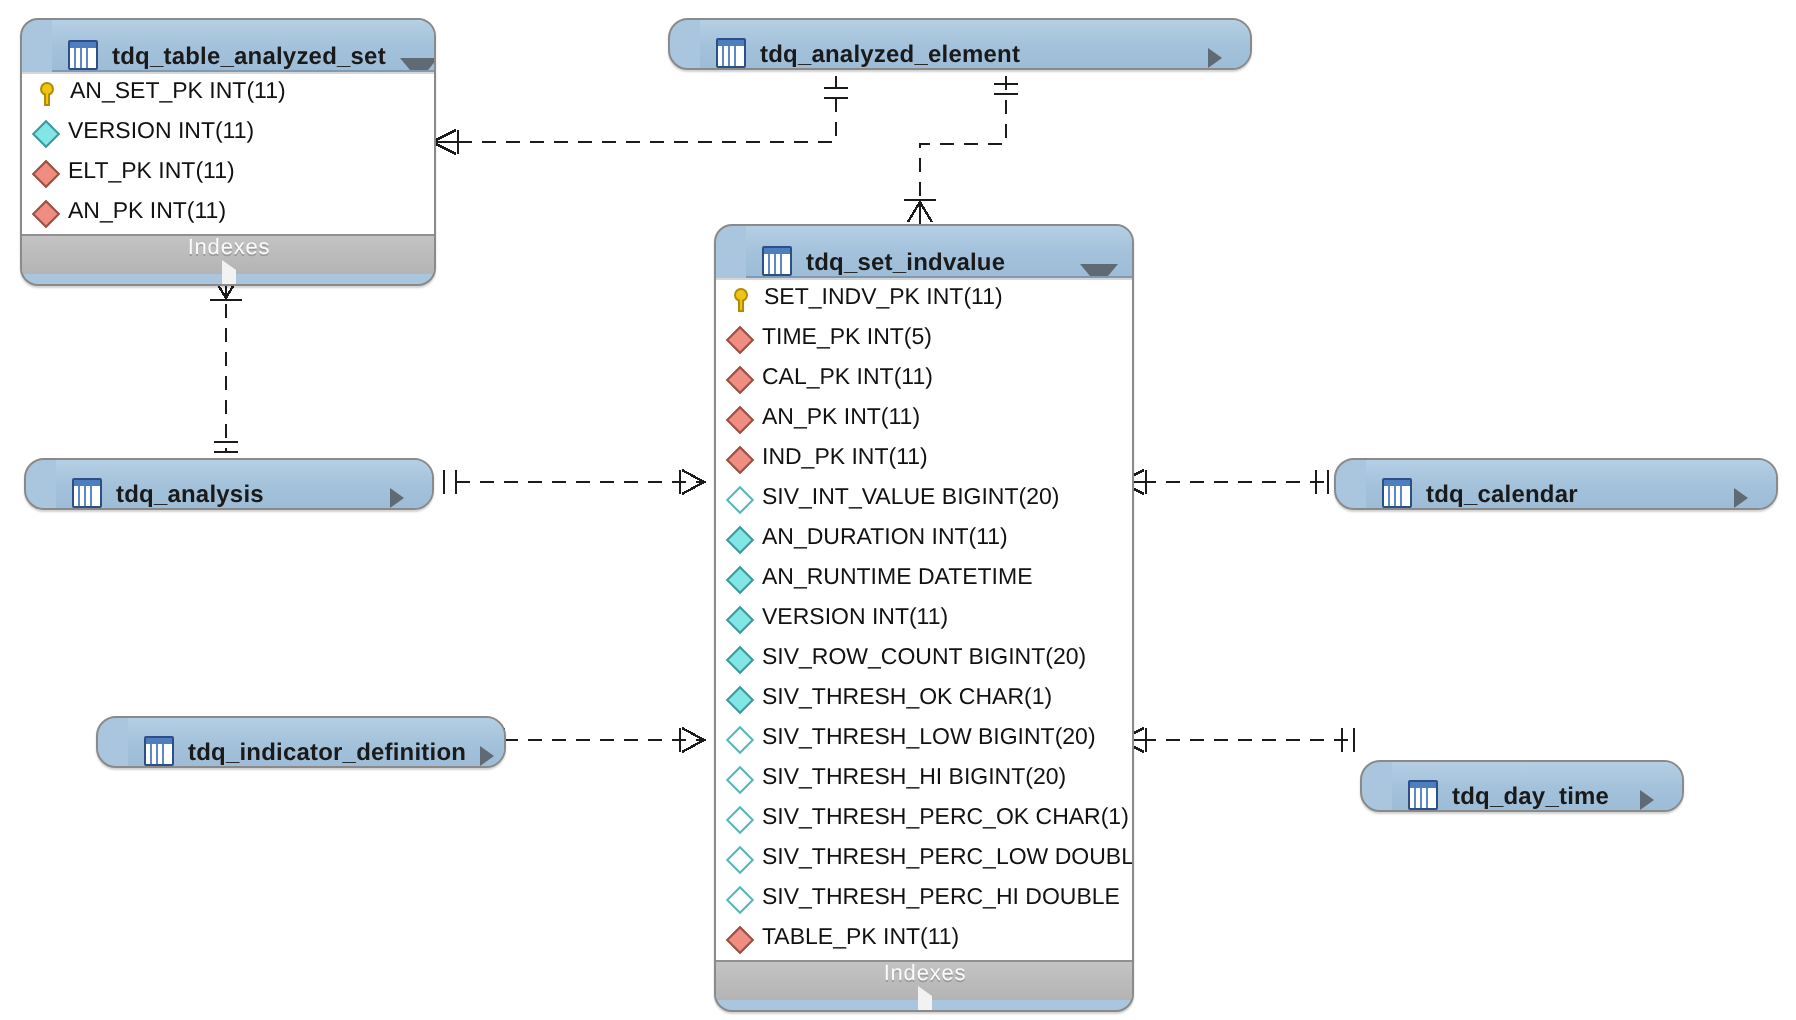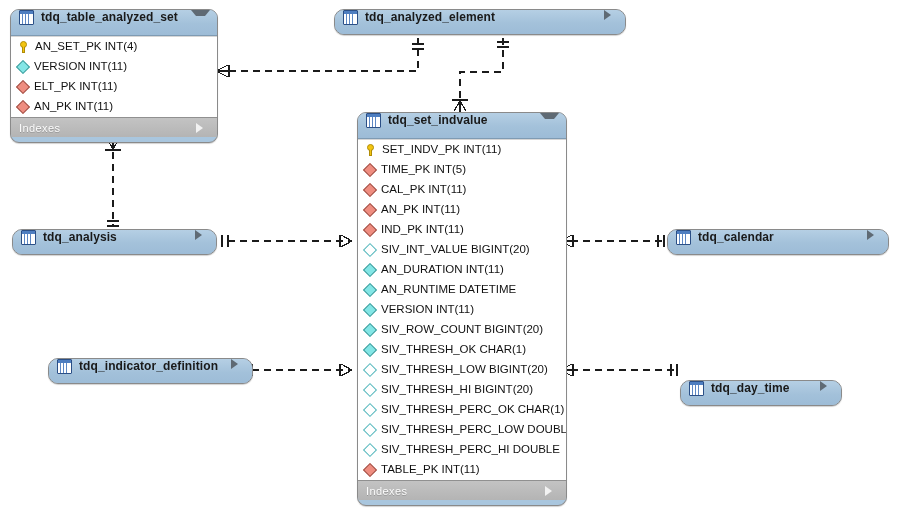--- a/index.html
+++ b/index.html
@@ -19,41 +19,42 @@
     position:absolute;
     box-sizing:border-box;
     border:1px solid #8a8a8a;
     border-radius:9px;
     background:#a9c6de;
     box-shadow:0 1px 1px rgba(0,0,0,.18);
     overflow:hidden;
   }
   .tbl .hdr{
     height:25px;
-    display:flex;align-items:flex-start;
+    display:flex;align-items:flex-end;
     padding:0 7px 0 8px;
     background:linear-gradient(to bottom,#b5cfe4 0%,#a3c1da 55%,#9dbcd7 100%);
     border-bottom:1px solid #7f9bb3;
     gap:7px;
+    margin-left:15px;
   }
   .tbl .hdr .ttl{
     font-size:12px;font-weight:bold;color:#1a1a1a;
     white-space:nowrap;flex:1 1 auto;letter-spacing:.1px;
   }
   .tbl .body{background:#ffffff;border-top:1px solid #d6d6d6;}
   .row{
     height:20px;display:flex;align-items:center;gap:6px;
     padding-left:7px;font-size:11.5px;color:#111;white-space:nowrap;
   }
   .ftr{
     height:19px;display:flex;align-items:center;
     padding:0 7px 0 8px;
     background:linear-gradient(to bottom,#c3c3c3 0%,#b4b4b4 100%);
     border-top:1px solid #909090;
-    color:#fbfbfb;font-size:11px;letter-spacing:.4px;
+    color:#fbfbfb;font-size:11px;letter-spacing:.4px;flex-direction:column;
   }
   .ftr .lbl{flex:1 1 auto;text-shadow:0 1px 0 rgba(0,0,0,.18);}
   .tbl.collapsed{height:26px;border-radius:10px;}
   .tbl.collapsed .hdr{border-bottom:none;height:24px;}
 
   
   .ico-table{
     width:13px;height:13px;flex:0 0 13px;
     border:1px solid #2b4f86;background:#ffffff;border-radius:1px;
     position:relative;overflow:hidden;
@@ -182,21 +183,21 @@
   <div id="tables">
       <div class="tbl" style="left: 10px; top: 9px; width: 208px;">
         <div class="hdr">
           <span class="ico-table"></span>
           <span class="ttl">tdq_table_analyzed_set</span>
           <span class="tri-down"></span>
         </div>
         <div class="body">
           <div class="row">
             <span class="key"></span>
-            <span class="fname">AN_SET_PK INT(4)</span>
+            <span class="fname">AN_SET_PK INT(11)</span>
           </div>
           <div class="row">
             <span class="dia cyan"></span>
             <span class="fname">VERSION INT(11)</span>
           </div>
           <div class="row">
             <span class="dia red"></span>
             <span class="fname">ELT_PK INT(11)</span>
           </div>
           <div class="row">

